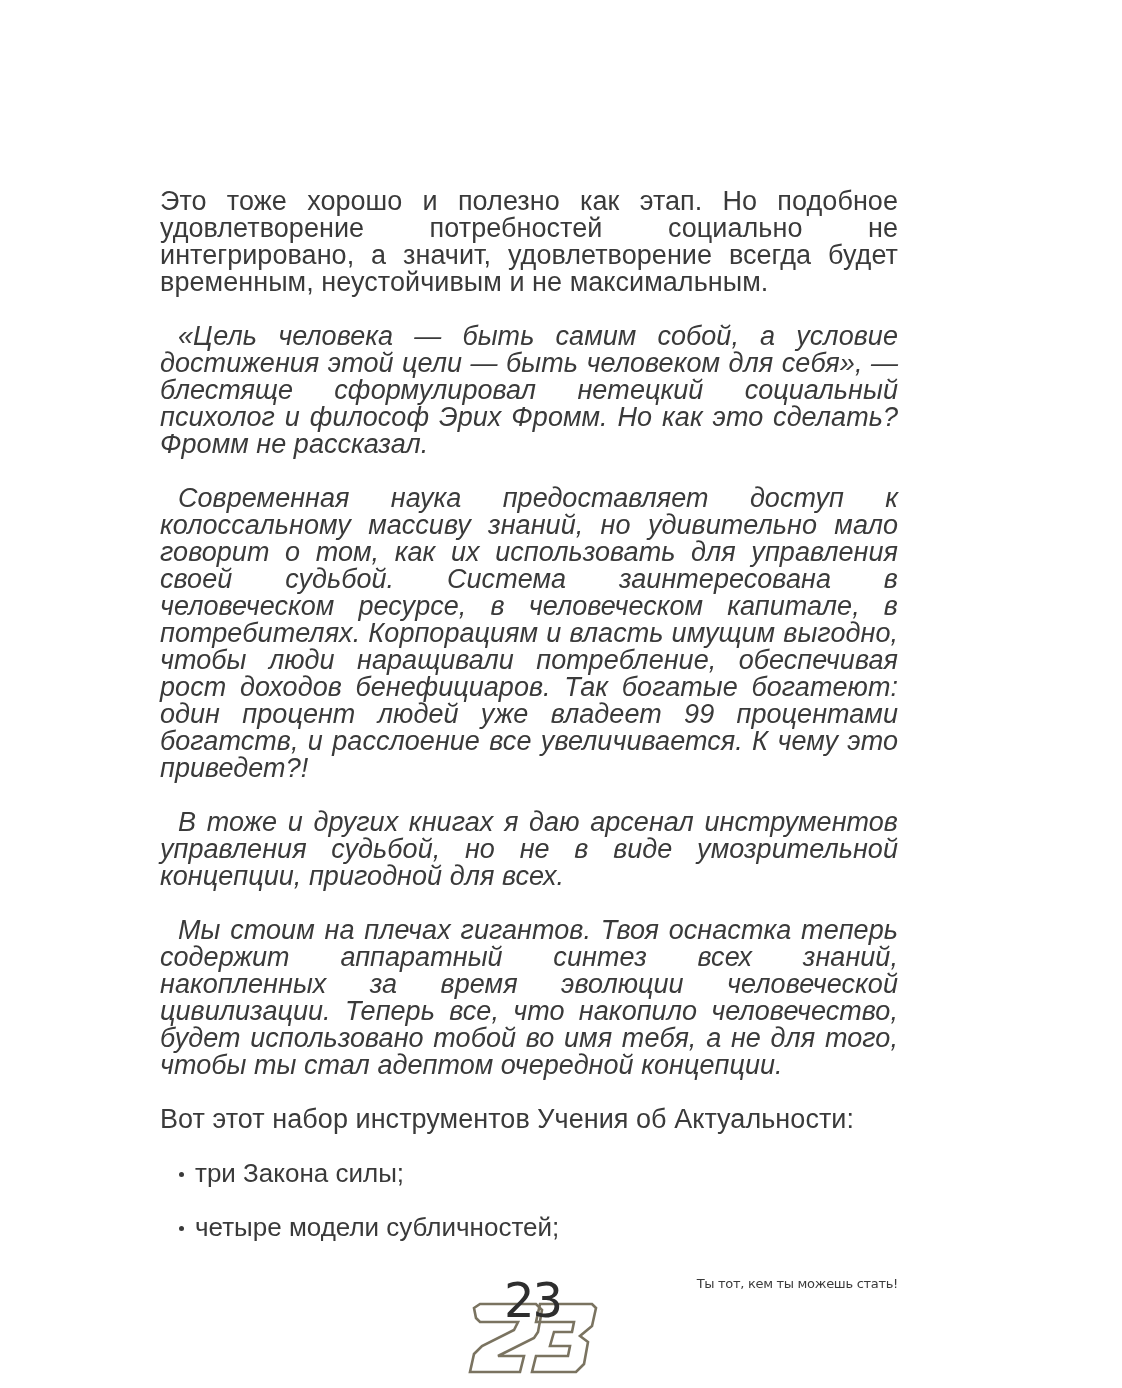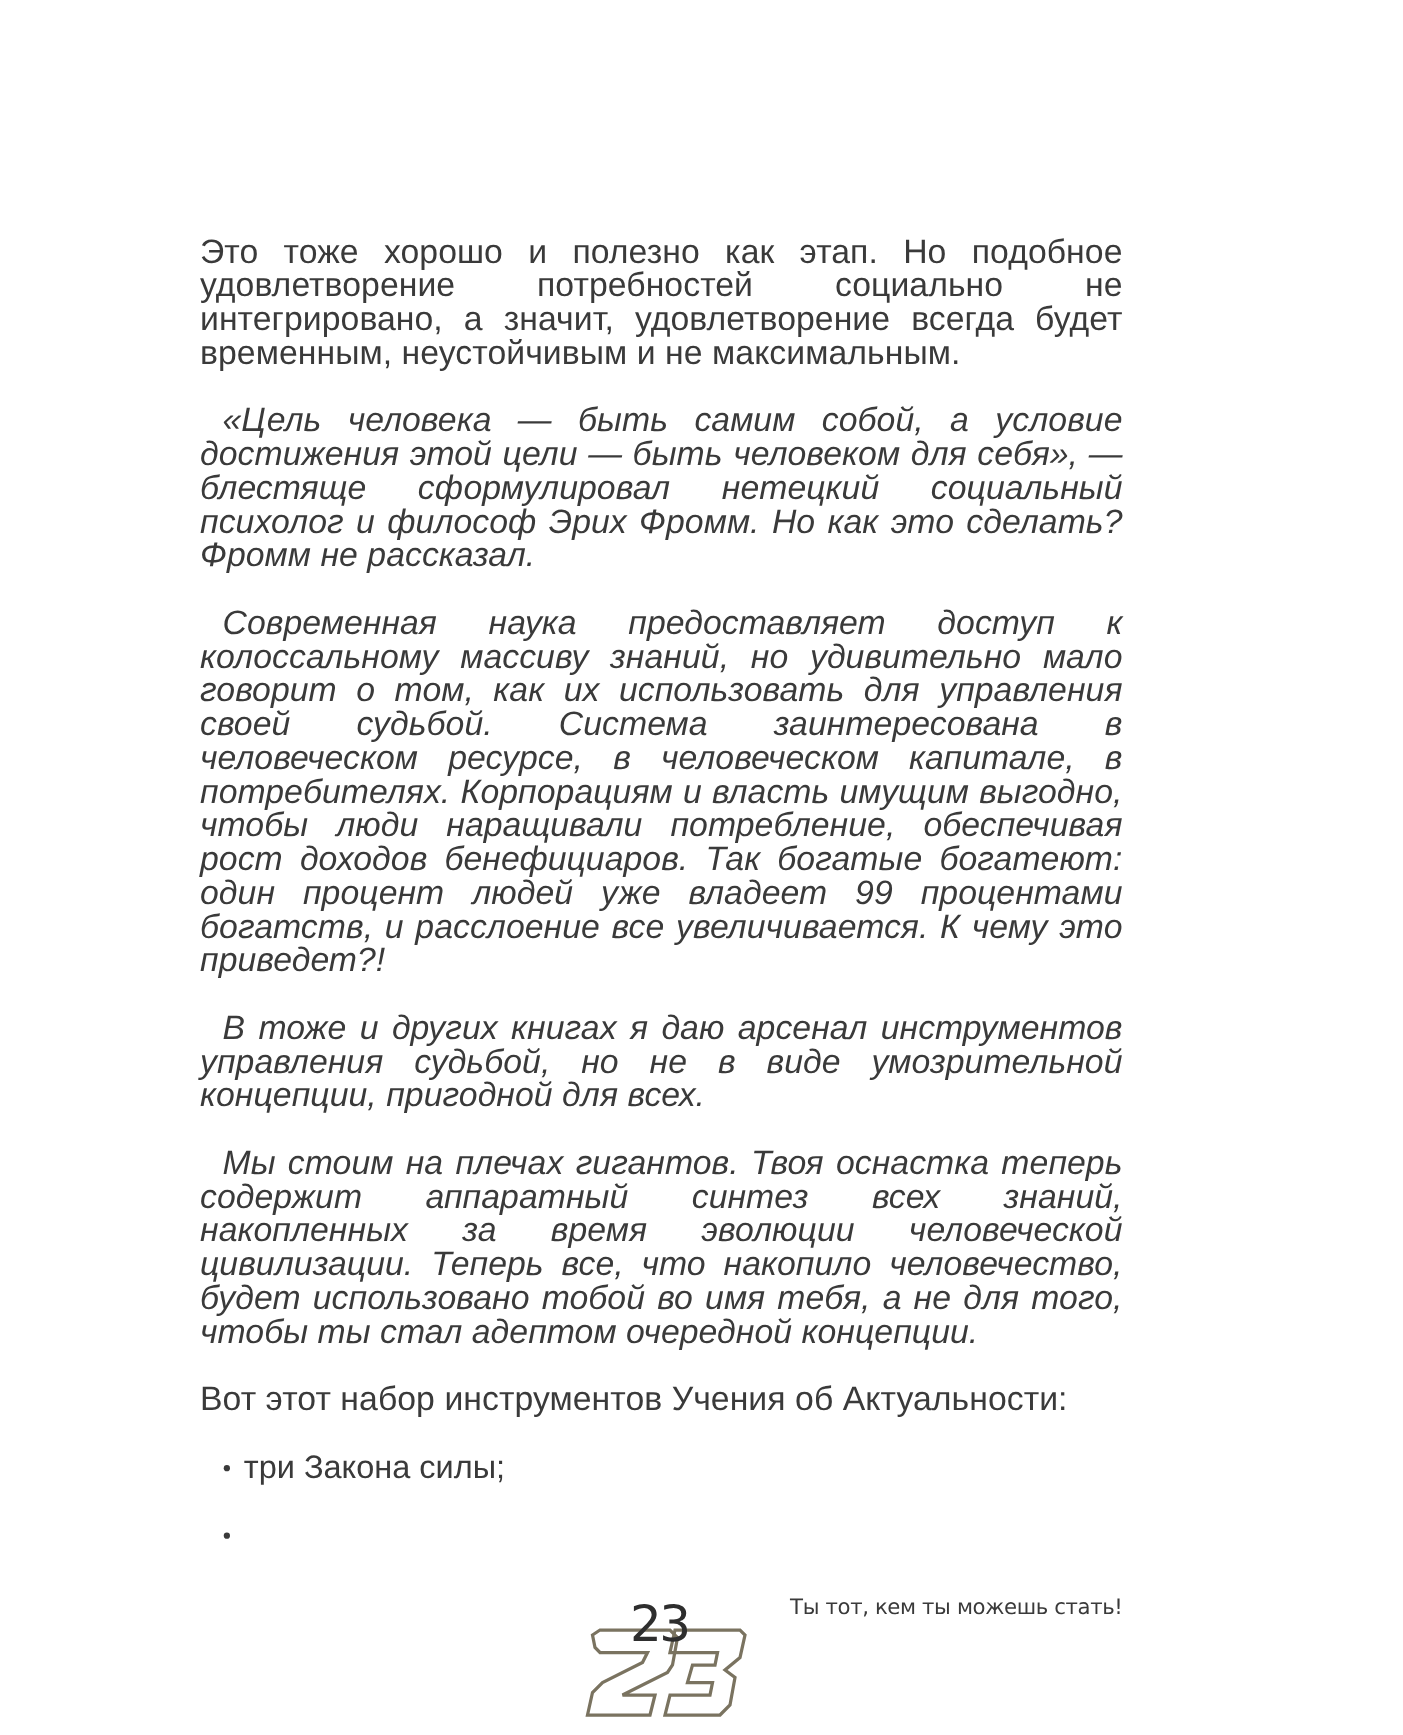--- a/index.html
+++ b/index.html
@@ -54,21 +54,21 @@
     top: 12px;
     width: 5px;
     height: 5px;
     border-radius: 50%;
     background: #3a3a3a;
   }
   .footer-slogan {
     position: absolute;
     right: 224px;
     top: 1276px;
-    font-size: 17px;
+    font-size: 13px;
     color: #3a3a3a;
     font-family: "DejaVu Sans", sans-serif;
     letter-spacing: -0.3px;
     white-space: nowrap;
   }
   .page-number-wrap {
     position: absolute;
     left: 468px;
     top: 1280px;
     width: 130px;
@@ -76,21 +76,21 @@
   }
   .page-number-outline {
     position: absolute;
     left: 0;
     top: 0;
   }
   .page-number-small {
     position: absolute;
     left: 36px;
     top: 0px;
-    font-size: 40px;
+    font-size: 48px;
     font-family: "DejaVu Sans", sans-serif;
     font-weight: normal;
     color: #2e2e2e;
     line-height: 40px;
     letter-spacing: -2px;
   }
 </style>
 </head>
 <body>
 
@@ -102,20 +102,21 @@
   <p class="para indent last-line-left">Мы стоим на плечах гигантов. Твоя оснастка теперь содержит аппа­ратный синтез всех знаний, накопленных за время эволюции челове­ческой цивилизации. Теперь все, что накопило человечество, будет использовано тобой во имя тебя, а не для того, чтобы ты стал адептом очередной концепции.</p>
   <p class="para last-line-left">Вот этот набор инструментов Учения об Актуальности:</p>
 
   <ul class="bullet-list">
     <li class="bullet-item">
       <span class="bullet-dot"></span>
       <span>три Закона силы;</span>
     </li>
     <li class="bullet-item">
       <span class="bullet-dot"></span>
+      <span>четыре модели субличностей;</span>
     </li>
   </ul>
 </div>
 
 <div class="page-number-wrap">
   <svg class="page-number-outline" width="130" height="100" viewBox="0 0 130 100">
     <g id="outline-group" fill="none" stroke-width="2.6" stroke-linejoin="miter" stroke="#7a7360">
 
       <path d="M6 28 L12 24 L68 24 L74 30 L70 52 L66 58 L30 76 L56 76 L52 92 L2 92 L6 74 L14 66 L46 50 L50 42 L12 42 L8 38 Z"></path>
 

